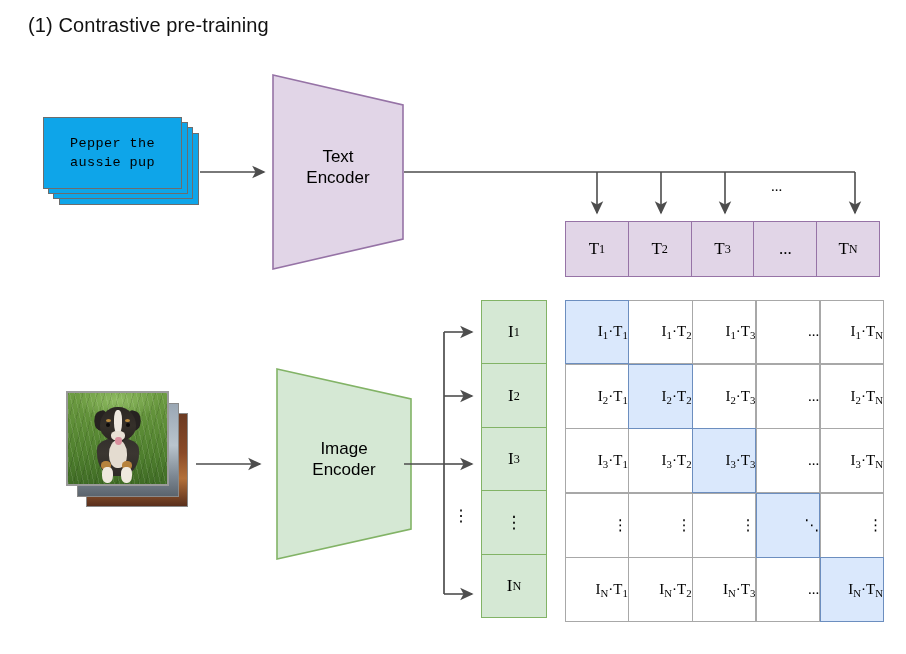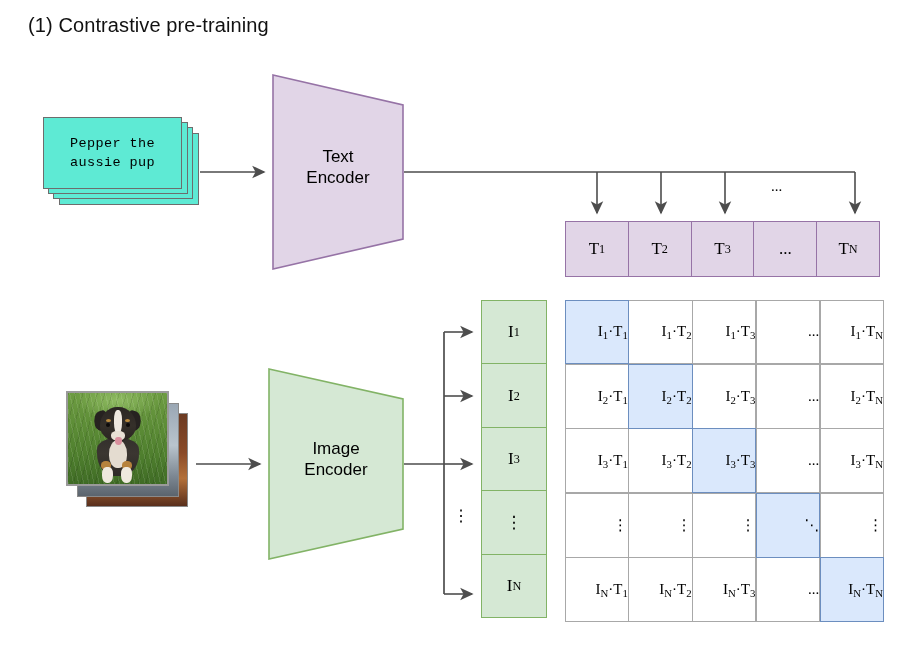--- a/index.html
+++ b/index.html
@@ -37,21 +37,21 @@
   
   #text-stack {
     position: absolute;
     left: 43px;
     top: 117px;
     width: 160px;
     height: 90px;
   }
   .card {
     position: absolute;
-    background: #5eead4;
+    background: #0ea5e9;
     border: 1px solid #6d6d6d;
     box-sizing: border-box;
   }
   .card-back3 { left: 16px; top: 16px; width: 140px; height: 72px; }
   .card-back2 { left: 10px; top: 10px; width: 140px; height: 72px; }
   .card-back1 { left: 5px;  top: 5px;  width: 140px; height: 72px; }
   .card-front {
     left: 0px; top: 0px; width: 139px; height: 72px;
     display: flex; align-items: center; justify-content: center;
   }
@@ -241,21 +241,21 @@
   .encoder-label {
     position: absolute;
     left: 0; right: 0;
     text-align: center;
     font-size: 17px;
     line-height: 21px;
     color: #000000;
   }
   #text-encoder { left: 272px; top: 74px; width: 132px; height: 196px; }
   #text-encoder .encoder-label { top: 72px; }
-  #image-encoder { left: 268px; top: 368px; width: 136px; height: 192px; }
+  #image-encoder { left: 276px; top: 368px; width: 136px; height: 192px; }
   #image-encoder .encoder-label { top: 70px; }
 
   
   #wires {
     position: absolute;
     left: 0; top: 0;
     width: 906px;
     height: 654px;
     pointer-events: none;
   }

